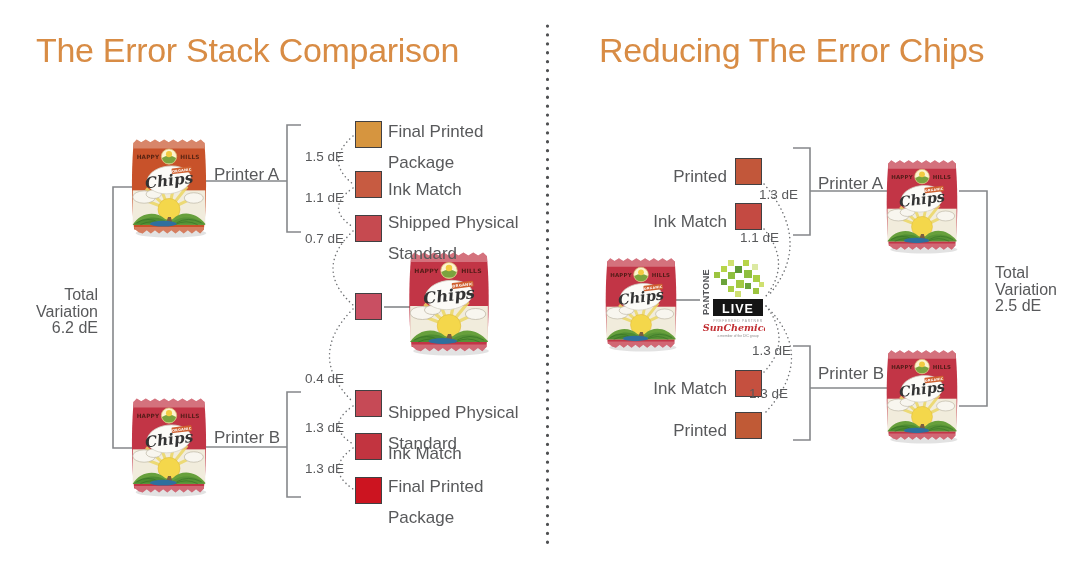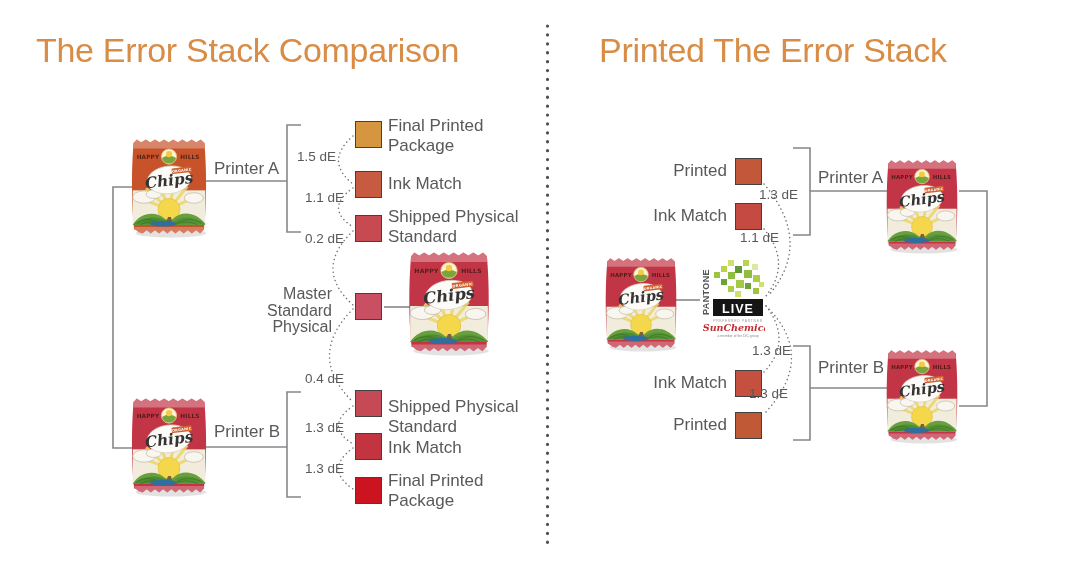--- a/index.html
+++ b/index.html
@@ -1,20 +1,20 @@
 <!DOCTYPE html>
 <html><head>
 <meta charset="utf-8">
 <style>
   html,body{margin:0;padding:0;background:#fff;}
   #canvas{position:relative;width:1089px;height:568px;background:#ffffff;overflow:hidden;
           font-family:"Liberation Sans","DejaVu Sans",sans-serif;}
   .abs{position:absolute;}
   .title{position:absolute;font-size:34px;line-height:40px;letter-spacing:-0.3px;white-space:nowrap;}
-  .lbl{position:absolute;color:#58595b;font-size:17px;line-height:20px;}
+  .lbl{position:absolute;color:#58595b;font-size:17px;line-height:31px;}
   .r{text-align:right;}
   .de{position:absolute;color:#58595b;font-size:13.5px;line-height:15px;width:48px;text-align:right;}
   .sq{position:absolute;width:25px;height:25px;border:1.5px solid #414042;}
   .small16{font-size:16px;line-height:16.5px;}
   .chip-bag{position:absolute;}
   .chip-bag svg{display:block;}
   #overlay{position:absolute;left:0;top:0;z-index:0;}
   .z{z-index:2;}
 </style>
 </head>
@@ -47,20 +47,21 @@
       <path d="M764,184 Q814,243 768,296"></path>
       <path d="M764,229 Q792,263 766,296"></path>
       <path d="M766,306 Q793,341 764,372"></path>
       <path d="M766,306 Q818,357 764,414"></path>
     </g>
     <line x1="547.5" y1="26" x2="547.5" y2="550" stroke="#4f5052" stroke-width="3.2" stroke-linecap="round" stroke-dasharray="0.1 8.8"></line>
   </svg>
 
   <div class="title z" style="left: 36px; top: 30px; color: rgb(216, 140, 69);">The Error Stack Comparison</div>
 
+  <div class="lbl r small16 z" style="left:26px;top:287px;width:72px;">Total Variation 6.2 dE</div>
 
   <div class="chip-bag z" style="left:127px;top:137px;width:84px;height:101px;">
 <svg viewBox="0 0 88 106" width="100%" height="100%" preserveAspectRatio="none">
   <ellipse cx="46" cy="101" rx="37" ry="4.5" fill="#4a4a4a" opacity="0.16"></ellipse>
   <path d="M6.8,12 L6.8,6.2 L10.2,2.6 L14.9,5.4 L19.7,2.6 L24.5,5.4 L29.3,2.6 L34.1,5.4 L38.9,2.6 L43.7,5.4 L48.5,2.6 L53.3,5.4 L58.1,2.6 L62.9,5.4 L67.7,2.6 L72.5,5.4 L77.3,2.6 L81.2,6.2 L81.2,12 Z" fill="#c8522a"></path>
   <path d="M7,6 C4.5,32 4.5,72 7.5,97 L80.5,97 C83.5,72 83.5,32 81,6 Z" fill="#c8522a"></path>
   <path d="M6.8,12 L6.8,6.2 L10.2,2.6 L14.9,5.4 L19.7,2.6 L24.5,5.4 L29.3,2.6 L34.1,5.4 L38.9,2.6 L43.7,5.4 L48.5,2.6 L53.3,5.4 L58.1,2.6 L62.9,5.4 L67.7,2.6 L72.5,5.4 L77.3,2.6 L81.2,6.2 L81.2,12 Z" fill="#ffffff" opacity="0.3"></path>
   <g>
     <rect x="6" y="56" width="76" height="36" fill="#f1ecdc"></rect>
     <g stroke="#ecd765" stroke-width="3.2" opacity="0.85">
@@ -213,39 +214,38 @@
   <div class="lbl z" style="left:214px;top:422px;">Printer B</div>
 
   <div class="sq z" style="left: 355px; top: 121px; background: rgb(214, 149, 63);"></div>
   <div class="sq z" style="left: 355px; top: 171px; background: rgb(199, 91, 65);"></div>
   <div class="sq z" style="left: 355px; top: 215px; background: rgb(198, 74, 80);"></div>
 
   <div class="lbl z" style="left:388px;top:116px;width:112px;">Final Printed Package</div>
   <div class="lbl z" style="left:388px;top:174px;width:130px;">Ink Match</div>
   <div class="lbl z" style="left:388px;top:207px;width:135px;">Shipped Physical Standard</div>
 
-  <div class="lbl r small16 z" style="left:252px;top:286px;width:80px;">Master Standard Physical</div>
   <div class="sq z" style="left: 355px; top: 293px; background: rgb(201, 79, 98);"></div>
 
   <div class="sq z" style="left: 355px; top: 390px; background: rgb(198, 74, 86);"></div>
   <div class="sq z" style="left: 355px; top: 433px; background: rgb(194, 52, 64);"></div>
   <div class="sq z" style="left: 355px; top: 477px; background: rgb(204, 20, 32);"></div>
 
   <div class="lbl z" style="left:388px;top:397px;width:135px;">Shipped Physical Standard</div>
   <div class="lbl z" style="left:388px;top:438px;width:130px;">Ink Match</div>
   <div class="lbl z" style="left:388px;top:471px;width:112px;">Final Printed Package</div>
 
-  <div class="de z" style="left:288px;top:149px;">1.5 dE</div>
+  <div class="de z" style="left:296px;top:149px;">1.5 dE</div>
   <div class="de z" style="left:296px;top:190px;">1.1 dE</div>
-  <div class="de z" style="left:296px;top:231px;">0.2 dE</div>
+  <div class="de z" style="left:296px;top:231px;">0.7 dE</div>
   <div class="de z" style="left:296px;top:371px;">0.4 dE</div>
   <div class="de z" style="left:296px;top:420px;">1.3 dE</div>
   <div class="de z" style="left:296px;top:461px;">1.3 dE</div>
 
-  <div class="title z" style="left: 599px; top: 30px; color: rgb(216, 140, 69);">Printed The Error Stack</div>
+  <div class="title z" style="left: 599px; top: 30px; color: rgb(216, 140, 69);">Reducing The Error Chips</div>
 
   <div class="lbl z" style="left:627px;top:161px;width:100px;text-align:right;">Printed</div>
   <div class="sq z" style="left: 735px; top: 158px; background: rgb(194, 87, 58);"></div>
 
   <div class="lbl z" style="left:627px;top:206px;width:100px;text-align:right;">Ink Match</div>
   <div class="sq z" style="left: 735px; top: 203px; background: rgb(196, 74, 66);"></div>
 
   <div class="lbl z" style="left:627px;top:373px;width:100px;text-align:right;">Ink Match</div>
   <div class="sq z" style="left: 735px; top: 370px; background: rgb(197, 80, 63);"></div>
 
@@ -254,20 +254,21 @@
 
   <div class="de z" style="left:750px;top:187px;">1.3 dE</div>
   <div class="de z" style="left:731px;top:230px;">1.1 dE</div>
   <div class="de z" style="left:743px;top:343px;">1.3 dE</div>
   <div class="de z" style="left:740px;top:386px;">1.3 dE</div>
 
   <div class="lbl z" style="left:818px;top:168px;">Printer A</div>
   <div class="lbl z" style="left:818px;top:358px;">Printer B</div>
 
 
+  <div class="lbl small16 z" style="left:995px;top:265px;width:85px;">Total Variation 2.5 dE</div>
 
   <div class="chip-bag z" style="left:601px;top:256px;width:80px;height:96px;">
 <svg viewBox="0 0 88 106" width="100%" height="100%" preserveAspectRatio="none">
   <ellipse cx="46" cy="101" rx="37" ry="4.5" fill="#4a4a4a" opacity="0.16"></ellipse>
   <path d="M6.8,12 L6.8,6.2 L10.2,2.6 L14.9,5.4 L19.7,2.6 L24.5,5.4 L29.3,2.6 L34.1,5.4 L38.9,2.6 L43.7,5.4 L48.5,2.6 L53.3,5.4 L58.1,2.6 L62.9,5.4 L67.7,2.6 L72.5,5.4 L77.3,2.6 L81.2,6.2 L81.2,12 Z" fill="#c23546"></path>
   <path d="M7,6 C4.5,32 4.5,72 7.5,97 L80.5,97 C83.5,72 83.5,32 81,6 Z" fill="#c23546"></path>
   <path d="M6.8,12 L6.8,6.2 L10.2,2.6 L14.9,5.4 L19.7,2.6 L24.5,5.4 L29.3,2.6 L34.1,5.4 L38.9,2.6 L43.7,5.4 L48.5,2.6 L53.3,5.4 L58.1,2.6 L62.9,5.4 L67.7,2.6 L72.5,5.4 L77.3,2.6 L81.2,6.2 L81.2,12 Z" fill="#ffffff" opacity="0.3"></path>
   <g>
     <rect x="6" y="56" width="76" height="36" fill="#f1ecdc"></rect>
     <g stroke="#ecd765" stroke-width="3.2" opacity="0.85">

